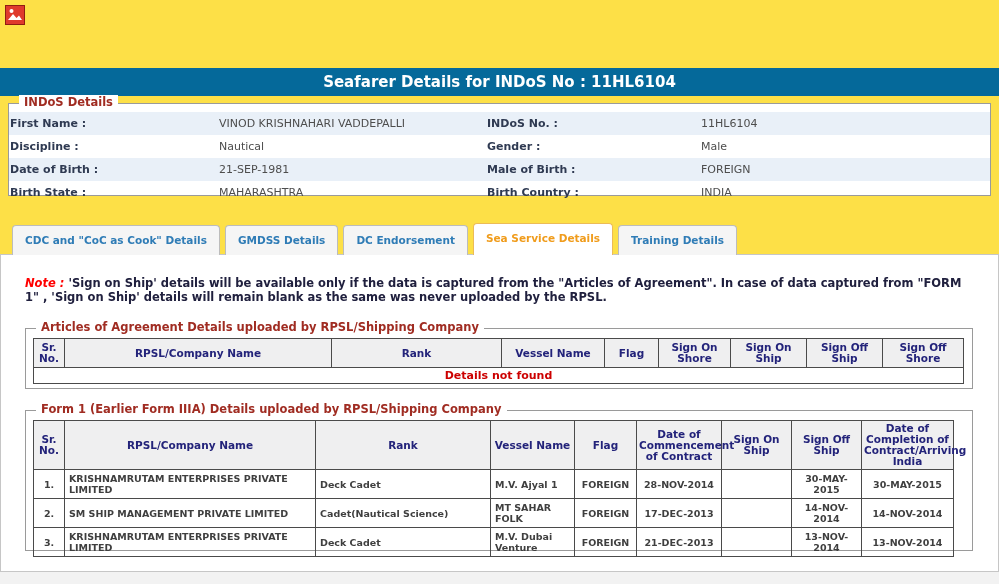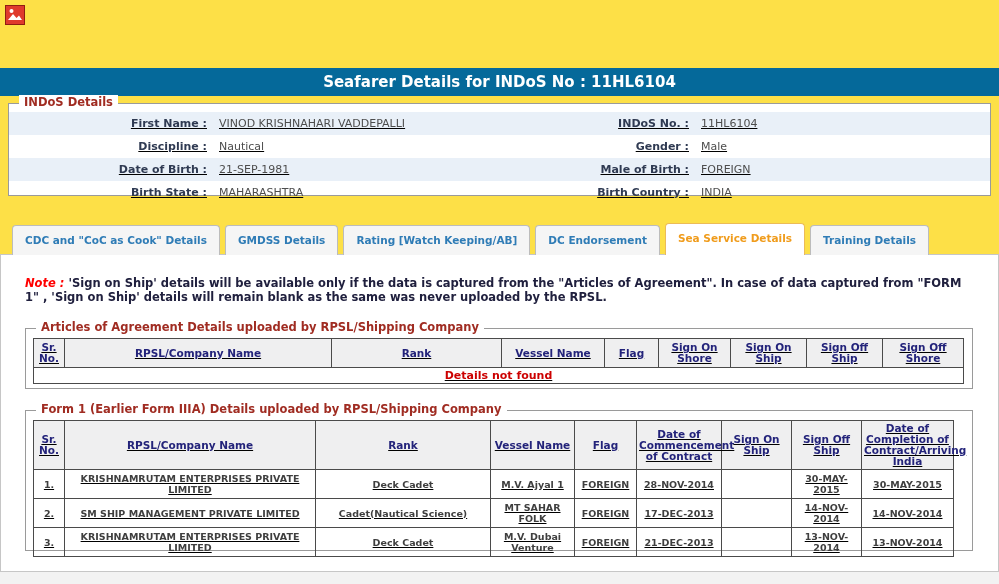--- a/index.html
+++ b/index.html
@@ -8,30 +8,30 @@
 
   
   .broken-img{position:absolute;top:5px;left:5px;width:18px;height:18px;
               background:#df3a2c;border:1px solid #8f1d12;}
 
   
   .titlebar{position:absolute;top:68px;left:0;width:999px;height:28px;background:#05699a;
             color:#ffffff;font-weight:bold;font-size:15px;text-align:center;line-height:28px;}
 
   
-  .fs{position:absolute;border:1px solid #9a9a9a;background:#ffffff;box-sizing:border-box;text-decoration:underline;}
+  .fs{position:absolute;border:1px solid #9a9a9a;background:#ffffff;box-sizing:border-box;}
   .fs .legend{position:absolute;top:-9px;left:10px;background:#ffffff;padding:0 5px;
               color:#a02c22;font-weight:bold;font-size:11.5px;white-space:nowrap;}
 
   
   #indos-fs{top:103px;left:8px;width:983px;height:93px;}
   .indos-table{width:100%;border-collapse:collapse;table-layout:fixed;margin-top:8px;}
   .indos-table td{height:21px;font-size:11px;vertical-align:middle;overflow:hidden;white-space:nowrap;}
   .indos-table tr.stripe{background:#e9f0f8;}
-  .indos-table td.lbl{font-weight:bold;color:#2f3a52;text-align:right;padding-right:7px;}
+  .indos-table td.lbl{font-weight:bold;color:#2f3a52;text-align:left;padding-right:7px;}
   .indos-table td.val{color:#4d4d4d;padding-left:5px;}
 
   
   .tabs{position:absolute;top:225px;left:0;width:999px;height:30px;display:flex;
         align-items:flex-end;padding-left:12px;box-sizing:border-box;gap:5px;z-index:2;}
   .tab{height:29px;line-height:29px;padding:0 12px;background:#f5f5f5;border:1px solid #bcbcbc;
        border-bottom:none;border-radius:4px 4px 0 0;color:#2f7cb6;font-weight:bold;
        font-size:10.5px;white-space:nowrap;cursor:pointer;}
   .tab.active{background:#ffffff;color:#f09c1c;border-color:#ecbb57;height:31px;z-index:3;position:relative;}
 
@@ -50,21 +50,21 @@
   #f1-fs{top:410px;left:25px;width:948px;height:141px;z-index:2;}
   .grid{border-collapse:collapse;table-layout:fixed;margin:9px 0 0 7px;}
   .grid th{background:#efeff0;color:#23237a;font-weight:bold;font-size:10.5px;line-height:11px;
            padding:2px;border:1px solid #4a4a4a;text-align:center;vertical-align:middle;}
   .grid td{border:1px solid #4a4a4a;font-size:9.5px;font-weight:bold;color:#3f3f3f;
            padding:3px 4px;line-height:11px;vertical-align:middle;}
   #art-table th{height:24px;}
   #f1-table th{height:44px;}
   #f1-table td{height:19px;}
   .empty-row td{color:#cc0000;font-weight:bold;font-size:11px;text-align:center;height:13px;padding:1px;}
-  td.a-c{text-align:center;} td.a-l{text-align:center;}
+  td.a-c{text-align:center;} td.a-l{text-align:left;}
 </style>
 </head>
 <body>
 
 <div class="page">
 
   <div class="broken-img">
     <svg width="18" height="18" viewBox="0 0 18 18">
       <circle cx="5.5" cy="5" r="2" fill="#ffffff"></circle>
       <path d="M2 14 L7 8 L10.5 12 L13 9.5 L16 14 Z" fill="#ffffff"></path>
@@ -107,21 +107,20 @@
         <td class="lbl">Birth Country :</td>
         <td class="val">INDIA</td>
       </tr>
     </tbody>
       </table>
   </div>
 
   <div class="tabs">
     <div class="tab">CDC and "CoC as Cook" Details</div>
     <div class="tab">GMDSS Details</div>
-    <div class="tab">Rating [Watch Keeping/AB]</div>
     <div class="tab">DC Endorsement</div>
     <div class="tab active">Sea Service Details</div>
     <div class="tab">Training Details</div>
   </div>
 
   <div class="panel"></div>
   <div class="footer-strip"></div>
 
   <div class="note">
     <span class="pfx">Note :</span><span> 'Sign on Ship' details will be available only if the data is captured from the "Articles of Agreement". In case of data captured from "FORM 1" , 'Sign on Ship' details will remain blank as the same was never uploaded by the RPSL.</span>

